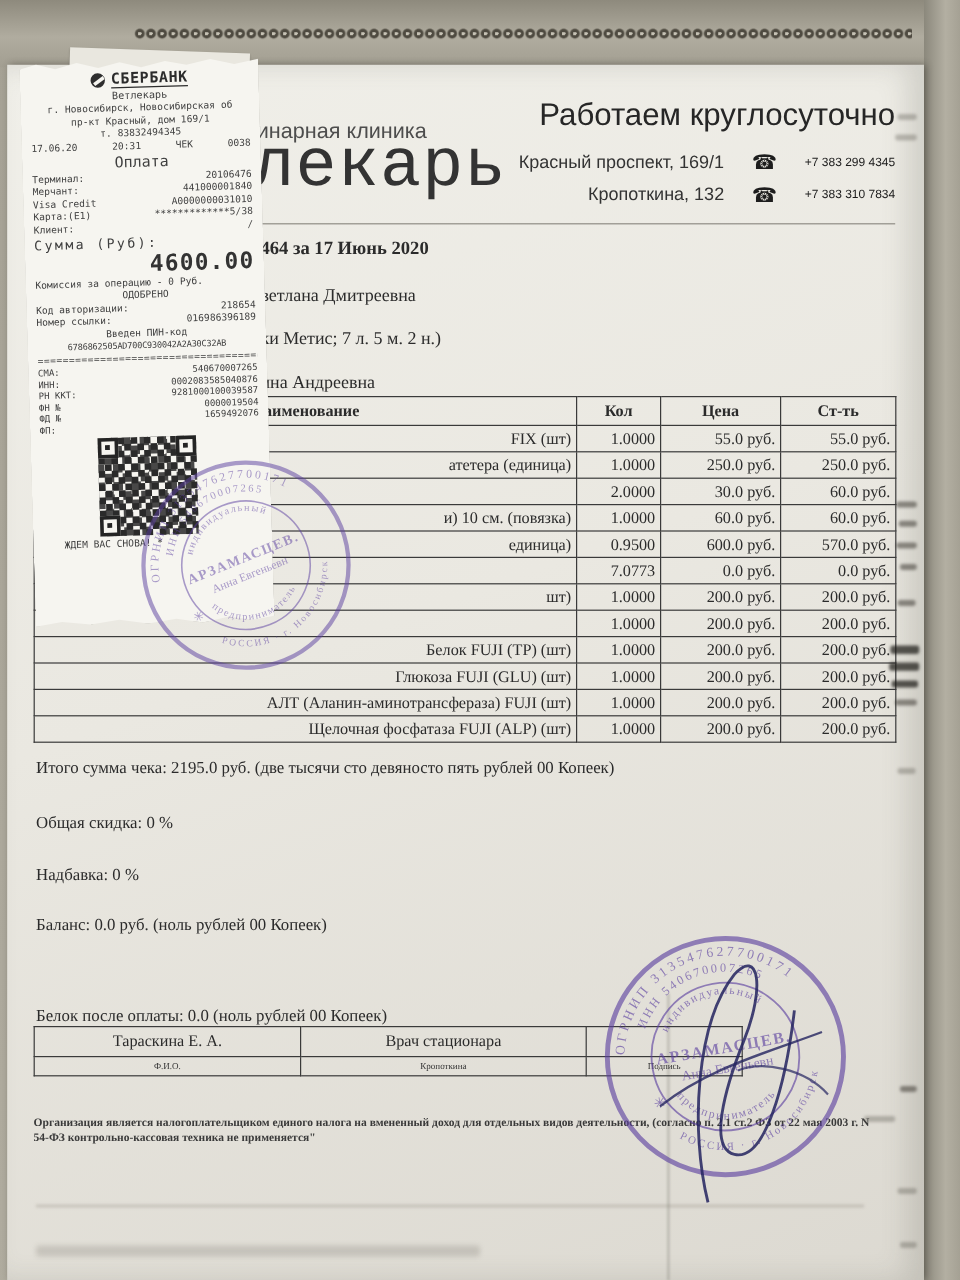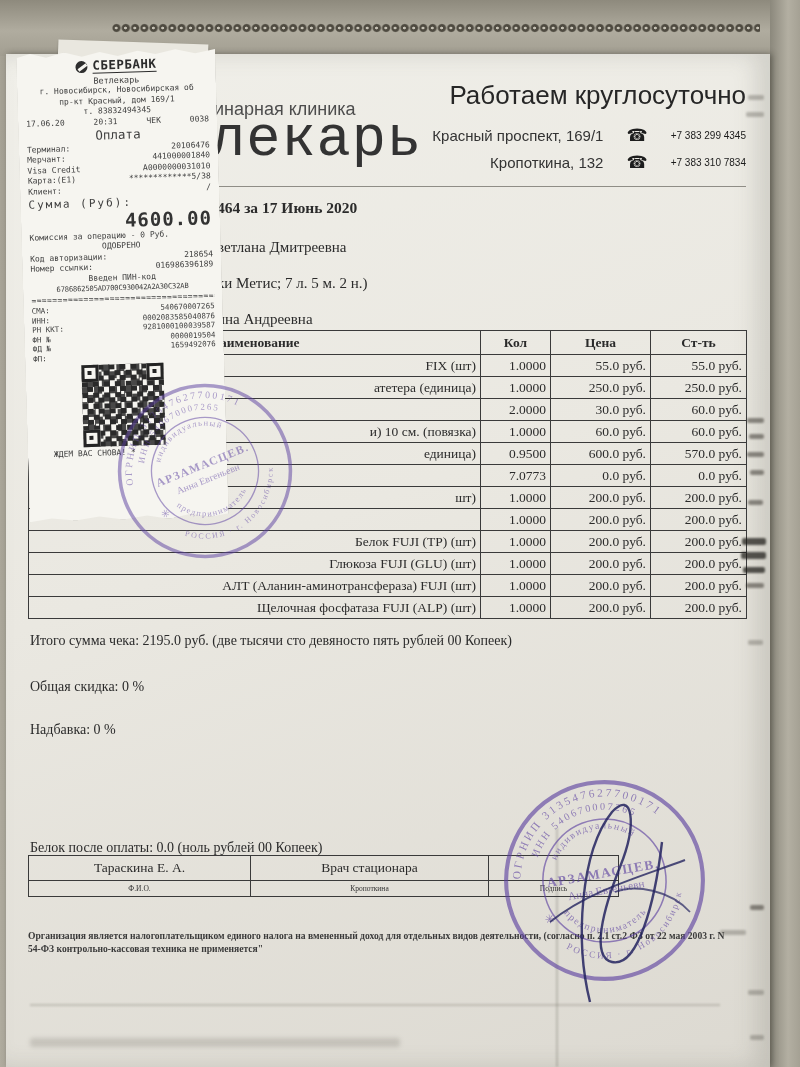--- a/index.html
+++ b/index.html
@@ -208,20 +208,21 @@
           <td>1.0000</td>
           <td>200.0 руб.</td>
           <td>200.0 руб.</td>
         </tr>
   </tbody>
     </table>
 
   <div class="tot b" style="top:633px">Итого сумма чека: 2195.0 руб. (две тысячи сто девяносто пять рублей 00 Копеек)</div>
   <div class="tot" style="top:679px">Общая скидка: 0 %</div>
   <div class="tot" style="top:722px">Надбавка: 0 %</div>
+  <div class="tot" style="top:764px">Баланс: 0.0 руб. (ноль рублей 00 Копеек)</div>
   <div class="tot" style="top:840px"><span class="b">Белок после оплаты:</span><span> 0.0 (ноль рублей 00 Копеек)</span></div>
 
   <table class="sig">
     <colgroup>
         <col style="width:222px">
         <col style="width:238px">
         <col style="width:130px">
       </colgroup>
     <tbody>
         <tr class="r1">

